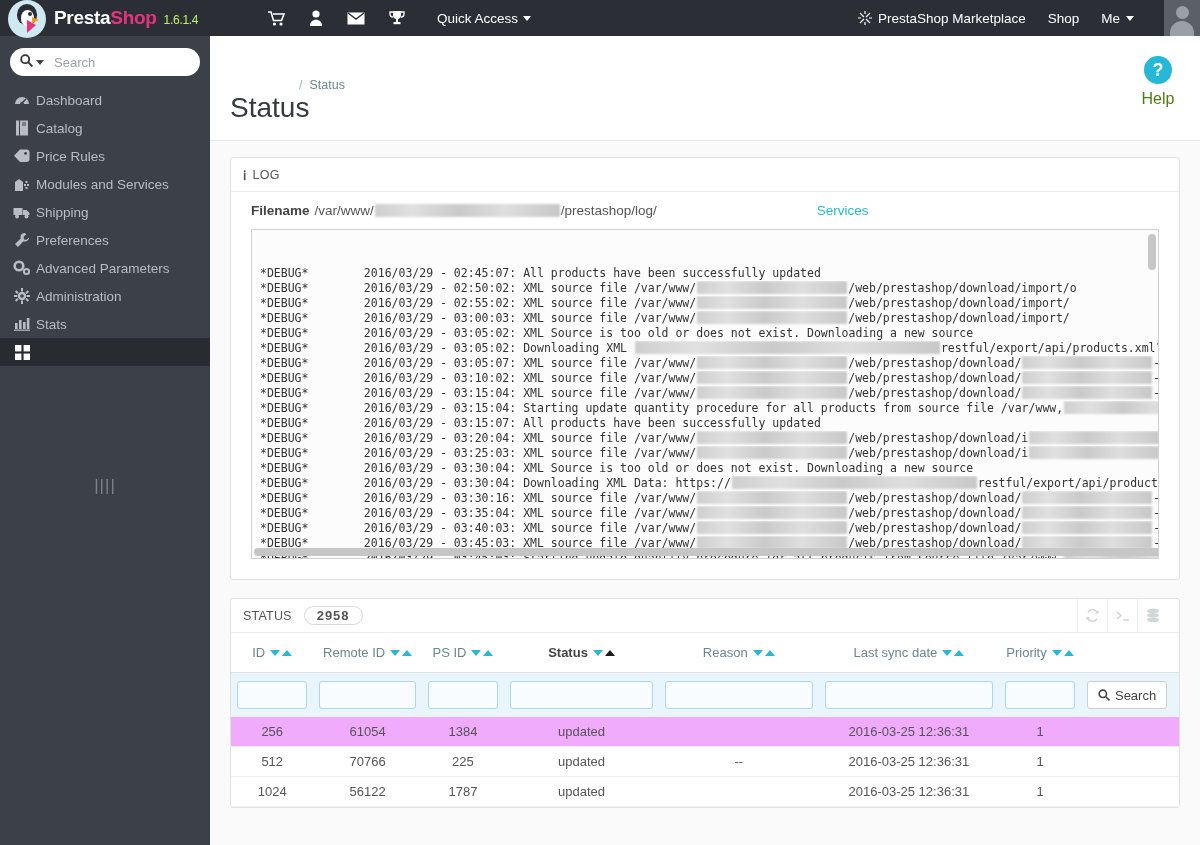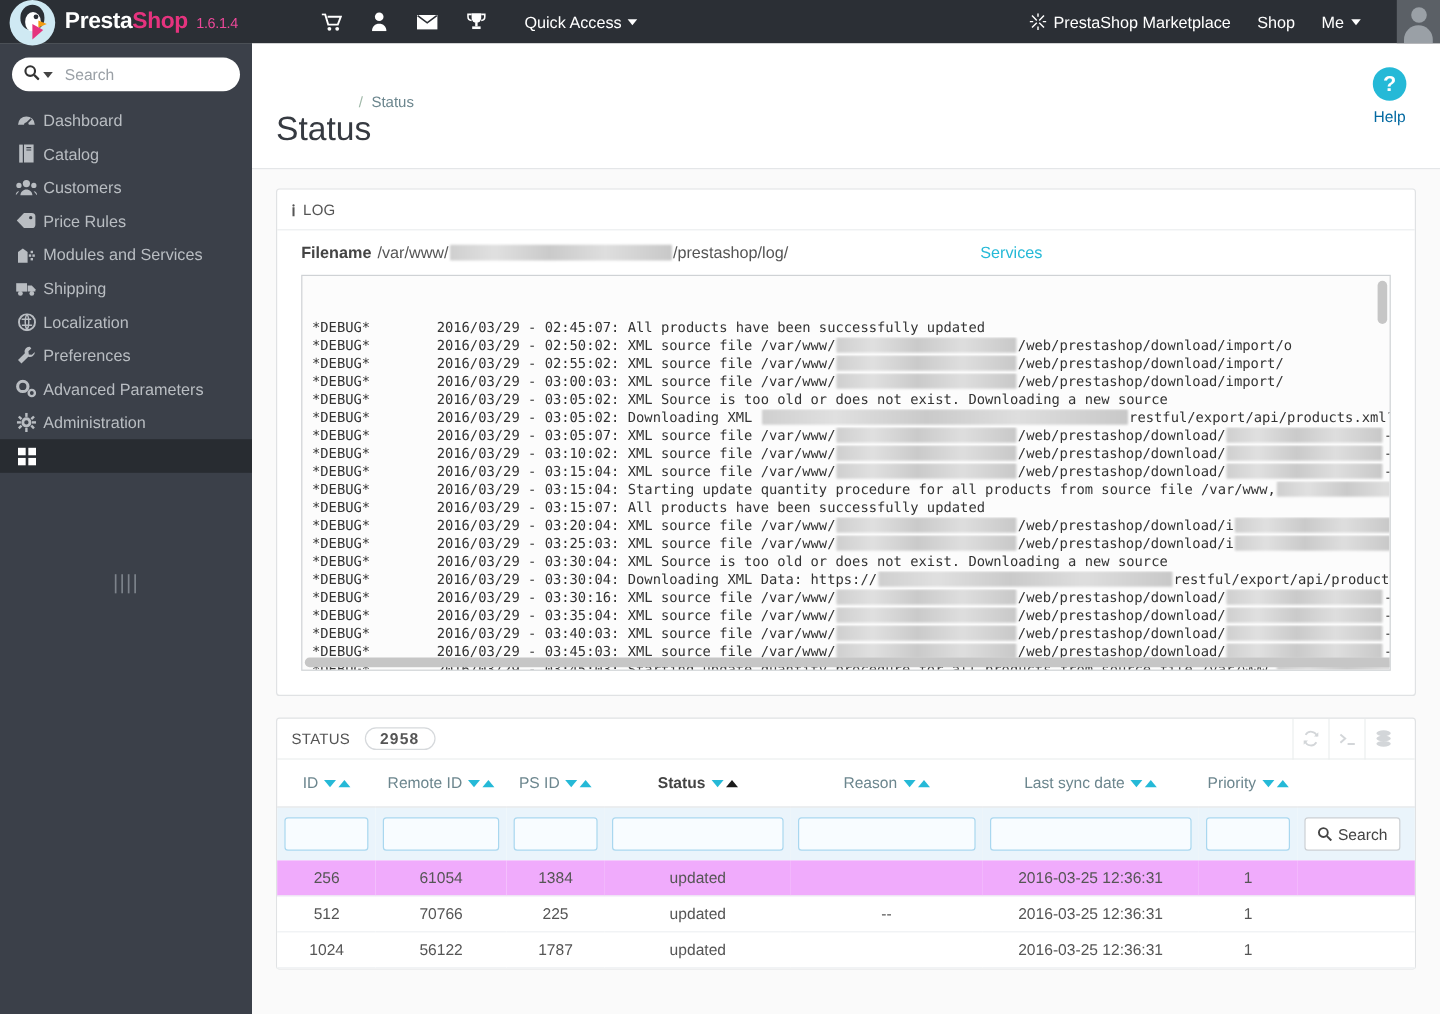--- a/index.html
+++ b/index.html
@@ -63,21 +63,21 @@
     border-bottom: 8px solid transparent;
   }
   .logo-text {
     font-size: 19px; font-weight: bold;
     margin-left: 8px; letter-spacing: -0.3px;
     white-space: nowrap;
   }
   .logo-text .p1 { color: #ffffff; }
   .logo-text .p2 { color: #e5337e; }
   .logo-ver {
-    color: #ec4899; font-size: 12px; margin-left: 7px; font-weight: normal;
+    color: #bef264; font-size: 12px; margin-left: 7px; font-weight: normal;
   }
   .topnav-icons {
     display: flex; align-items: center; gap: 24px;
     margin-left: 58px;
   }
   .topnav-icons .ticon {
     color: #fff; font-size: 15px; line-height: 1;
     display: inline-flex; align-items: center; justify-content: center;
   }
   .quick-access {
@@ -186,21 +186,21 @@
   .help-box {
     position: absolute; right: 17px; top: 20px;
     text-align: center; width: 50px;
   }
   .help-circle {
     width: 28px; height: 28px; border-radius: 50%;
     background: #25b9d7; color: #fff;
     display: flex; align-items: center; justify-content: center;
     font-size: 18px; font-weight: bold; margin: 0 auto;
   }
-  .help-label { font-size: 13px; color: #0369a1; margin-top: 6px; }
+  .help-label { font-size: 16px; color: #4d7c0f; margin-top: 6px; }
 
   
   .panel {
     background: #fff; border: 1px solid #e0e2e4;
     border-radius: 3px; margin: 0 20px;
   }
   .panel-head {
     height: 34px; border-bottom: 1px solid #eceeef;
     display: flex; align-items: center;
     padding: 0 12px; font-size: 12.5px; color: #555;
@@ -415,32 +415,20 @@
             <rect x="1" y="0.5" width="3" height="15" fill="currentColor"></rect>
             <path d="M5 0.5h8v15H5z" fill="currentColor"></path>
             <path d="M7 3h4M7 5h4" stroke="#3b4049" stroke-width="1"></path>
           </svg>
         </span>
         <span class="mi-label">Catalog</span>
       </div>
       <div class="menu-item">
         <span class="mi-icon">
           <svg width="18" height="14" viewBox="0 0 18 14">
-            <circle cx="9" cy="4" r="3" fill="currentColor"></circle>
-            <path d="M4 14c0-3 2.3-5 5-5s5 2 5 5z" fill="currentColor"></path>
-            <circle cx="2.8" cy="5.5" r="2.2" fill="currentColor"></circle>
-            <circle cx="15.2" cy="5.5" r="2.2" fill="currentColor"></circle>
-            <path d="M0 14c0-2.2 1.2-3.6 3-3.6M18 14c0-2.2-1.2-3.6-3-3.6" fill="currentColor"></path>
-          </svg>
-        </span>
-        <span class="mi-label">Customers</span>
-      </div>
-      <div class="menu-item">
-        <span class="mi-icon">
-          <svg width="18" height="14" viewBox="0 0 18 14">
             <path d="M7 0.6h6.5a3 3 0 0 1 3 3V10a3 3 0 0 1-3 3H7L1 6.8z" fill="currentColor"></path>
             <circle cx="12.6" cy="4.4" r="1.4" fill="#3b4049"></circle>
           </svg>
         </span>
         <span class="mi-label">Price Rules</span>
       </div>
       <div class="menu-item">
         <span class="mi-icon">
           <svg width="16" height="15" viewBox="0 0 16 15">
             <path d="M1 14V5l4-3 4 3v9z" fill="currentColor"></path>
@@ -455,29 +443,20 @@
       <div class="menu-item">
         <span class="mi-icon">
           <svg width="18" height="13" viewBox="0 0 18 13">
             <rect x="0.5" y="2" width="9" height="7" fill="currentColor"></rect>
             <path d="M10 4h3.5l3 3v2H10z" fill="currentColor"></path>
             <circle cx="4" cy="10.5" r="2" fill="currentColor"></circle>
             <circle cx="13.5" cy="10.5" r="2" fill="currentColor"></circle>
           </svg>
         </span>
         <span class="mi-label">Shipping</span>
-      </div>
-      <div class="menu-item">
-        <span class="mi-icon">
-          <svg width="15" height="15" viewBox="0 0 15 15">
-            <circle cx="7.5" cy="7.5" r="6.7" fill="none" stroke="currentColor" stroke-width="1.6"></circle>
-            <path d="M3 5h8M3.2 10h8.6M7.5 1c-2 2.5-2 10 0 13M7.5 1c2 2.5 2 10 0 13" fill="none" stroke="currentColor" stroke-width="1.2"></path>
-          </svg>
-        </span>
-        <span class="mi-label">Localization</span>
       </div>
       <div class="menu-item">
         <span class="mi-icon">
           <svg width="16" height="16" viewBox="0 0 16 16">
             <path d="M10.7 1a4 4 0 0 0-4 5.4L1 12.1 3.9 15l5.7-5.7A4 4 0 0 0 15 5.3L12.6 7.7 10 7.4 9.7 4.8 12.1 2.4A4 4 0 0 0 10.7 1z" fill="currentColor"></path>
           </svg>
         </span>
         <span class="mi-label">Preferences</span>
       </div>
       <div class="menu-item">
@@ -499,20 +478,32 @@
               <rect x="0" y="7" width="3.4" height="2"></rect>
               <rect x="12.6" y="7" width="3.4" height="2"></rect>
               <rect x="1.8" y="2.6" width="2" height="3.2" transform="rotate(-45 2.8 4.2)"></rect>
               <rect x="12.2" y="10.2" width="2" height="3.2" transform="rotate(-45 13.2 11.8)"></rect>
               <rect x="12.2" y="2.6" width="2" height="3.2" transform="rotate(45 13.2 4.2)"></rect>
               <rect x="1.8" y="10.2" width="2" height="3.2" transform="rotate(45 2.8 11.8)"></rect>
             </g>
           </svg>
         </span>
         <span class="mi-label">Administration</span>
+      </div>
+      <div class="menu-item">
+        <span class="mi-icon">
+          <svg width="16" height="14" viewBox="0 0 16 14">
+            <rect x="1" y="6" width="2.6" height="6" fill="currentColor"></rect>
+            <rect x="5" y="3" width="2.6" height="9" fill="currentColor"></rect>
+            <rect x="9" y="5" width="2.6" height="7" fill="currentColor"></rect>
+            <rect x="12.8" y="1" width="2.6" height="11" fill="currentColor"></rect>
+            <path d="M0 13.2h16" stroke="currentColor" stroke-width="1.2"></path>
+          </svg>
+        </span>
+        <span class="mi-label">Stats</span>
       </div>
       <div class="menu-item active">
         <span class="mi-icon">
           <svg width="15" height="15" viewBox="0 0 15 15">
             <rect x="0" y="0" width="6.4" height="6.4" fill="currentColor"></rect>
             <rect x="8.6" y="0" width="6.4" height="6.4" fill="currentColor"></rect>
             <rect x="0" y="8.6" width="6.4" height="6.4" fill="currentColor"></rect>
             <rect x="8.6" y="8.6" width="6.4" height="6.4" fill="currentColor"></rect>
           </svg>
         </span>

